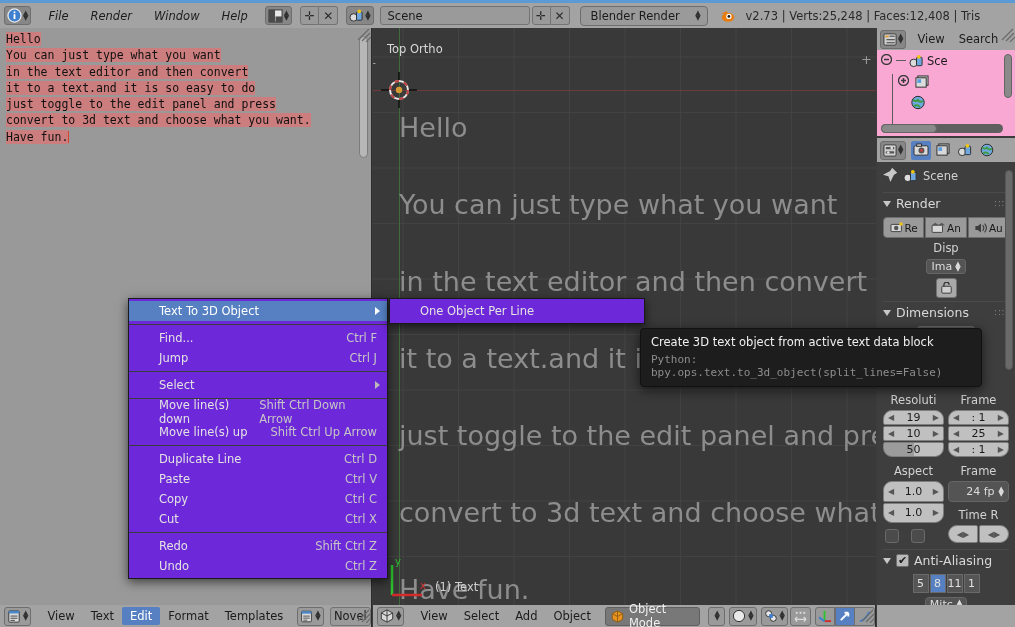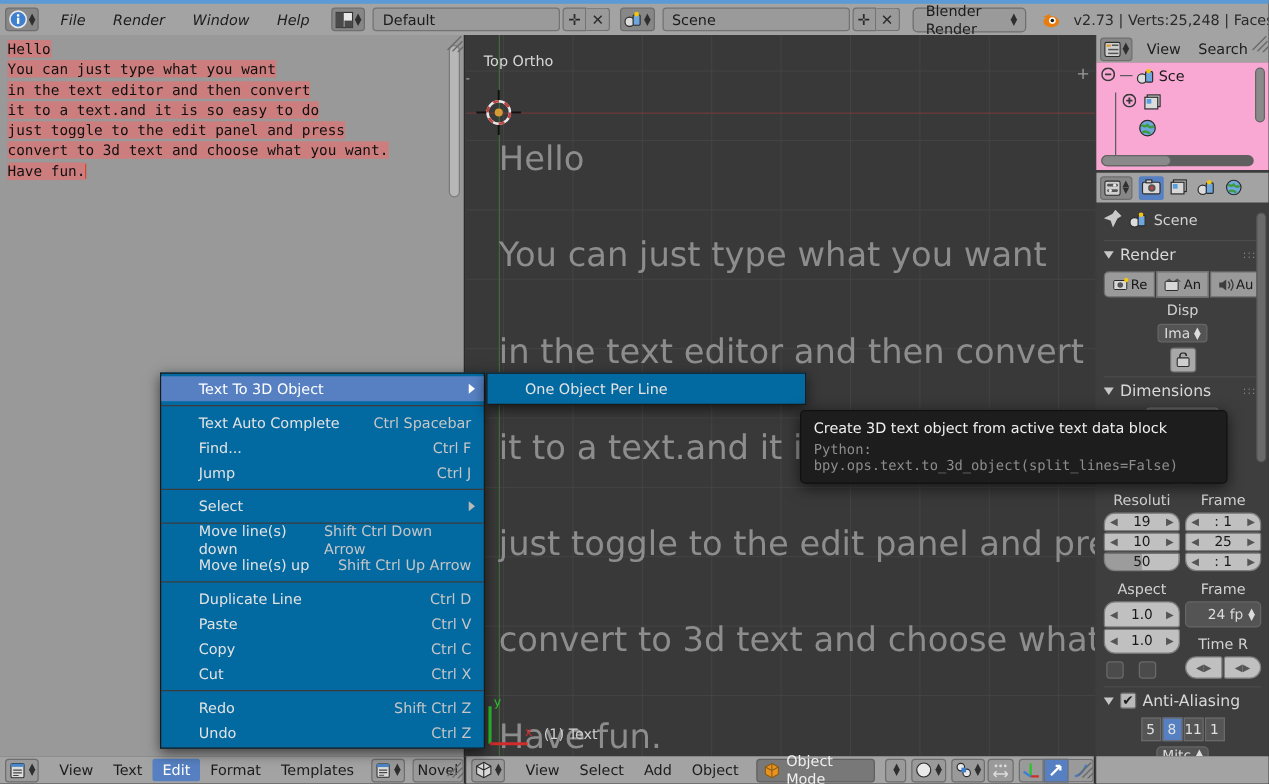--- a/index.html
+++ b/index.html
@@ -247,21 +247,21 @@
   .togglegrp div{
     width:20px;height:19px; background:#9a9a9a; border:1px solid #6e6e6e;
     display:flex;align-items:center;justify-content:center;
   }
   .togglegrp div.on{ background:#5680c2;}
   .togglegrp div:first-child{border-radius:3px 0 0 3px;}
   .togglegrp div:last-child{border-radius:0 3px 3px 0; border-left:none;}
 
   
   .menu{
-    position:absolute; background:#0369a1; border:1px solid #1a1a1a;
+    position:absolute; background:#6d28d9; border:1px solid #1a1a1a;
     box-shadow:0 3px 10px rgba(0,0,0,.6); z-index:50; padding:2px 0;
   }
   .mrow{
     display:flex; align-items:center; height:20px; padding:0 10px 0 30px;
     color:#e3e3e3; font-size:11.5px; position:relative;
   }
   .mrow.hl{ background:#5680c2; color:#fff; }
   .mrow .sc{ margin-left:auto; color:#c6c6c6; font-size:11.5px; }
   .msep{ height:1px; background:#3c3c3c; margin:3px 0; }
   .arr{ position:absolute; right:7px; top:6px; width:0;height:0;
@@ -307,21 +307,20 @@
           <rect x="1" y="1" width="14" height="13" fill="#e8e8e8" stroke="#333" stroke-width="1"></rect>
           <rect x="1" y="1" width="6.5" height="13" fill="#4a4a4a"></rect>
           <rect x="8" y="8" width="7" height="6" fill="#4a4a4a"></rect>
         </svg>
       </span>
       <span class="spin">
           <span>▲</span>
           <span>▼</span>
         </span>
     </div>
-    <div class="field" style="width:112px">Default</div>
     <div style="display:flex;margin-left:2px">
       <div class="sqbtn l">✛</div>
       <div class="sqbtn r">✕</div>
     </div>
 
     <div class="tb-icon-box" style="margin-left:8px">
       <span>
         <svg class="svgicon" width="15" height="14" viewBox="0 0 16 15">
           <circle cx="5" cy="9" r="4" fill="#dcdcdc" stroke="#2b2b2b"></circle>
           <rect x="8" y="3" width="6" height="9" rx="1" fill="#6fa6dd" stroke="#2b2b2b"></rect>
@@ -895,24 +894,20 @@
 
   <div class="footer f-rt"></div>
 
   <div class="menu" style="left:128px; top:298px; width:260px;">
     <div class="mrow hl">
       <span>Text To 3D Object</span>
       <span class="arr"></span>
     </div>
     <div class="msep"></div>
     <div class="mrow">
-      <span>Text Auto Complete</span>
-      <span class="sc">Ctrl Spacebar</span>
-    </div>
-    <div class="mrow">
       <span>Find...</span>
       <span class="sc">Ctrl F</span>
     </div>
     <div class="mrow">
       <span>Jump</span>
       <span class="sc">Ctrl J</span>
     </div>
     <div class="msep"></div>
     <div class="mrow">
       <span>Select</span>

